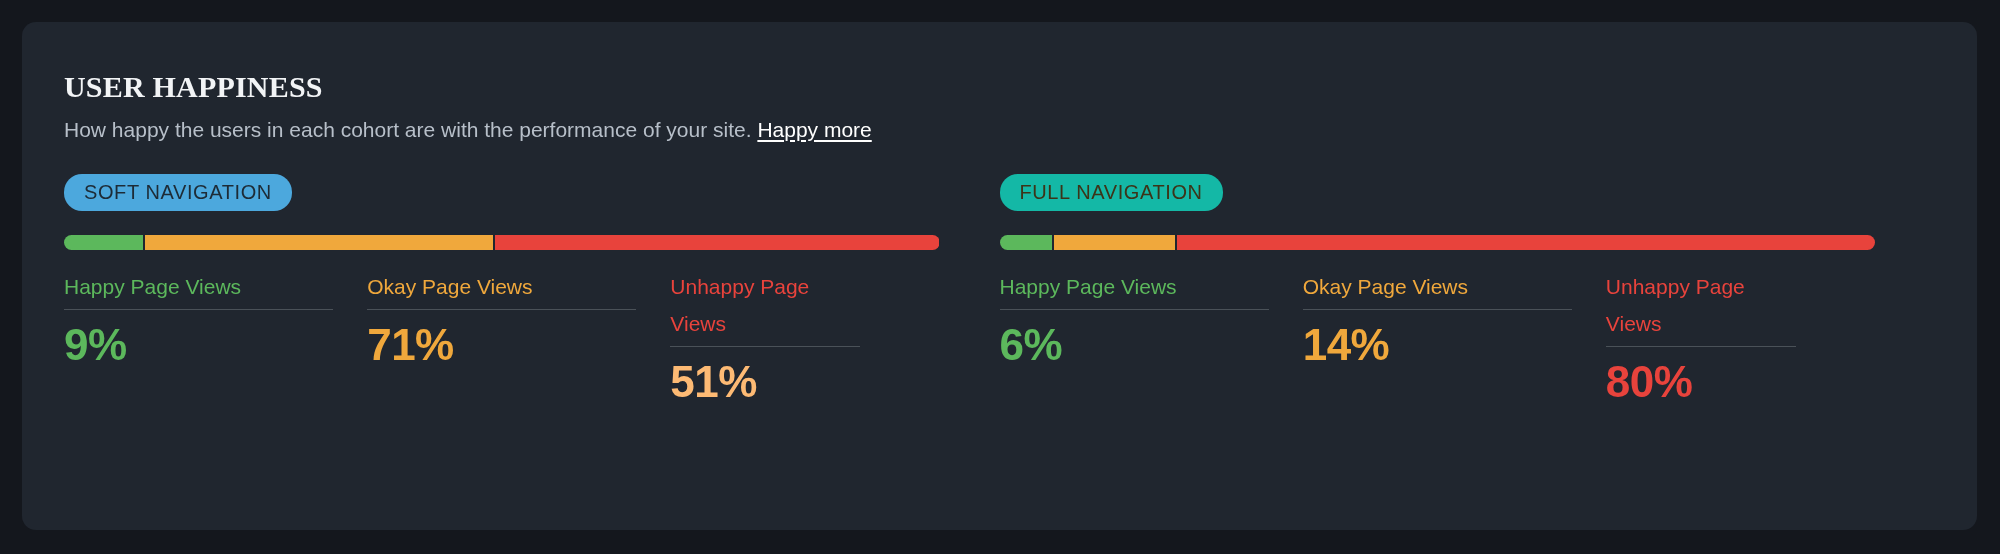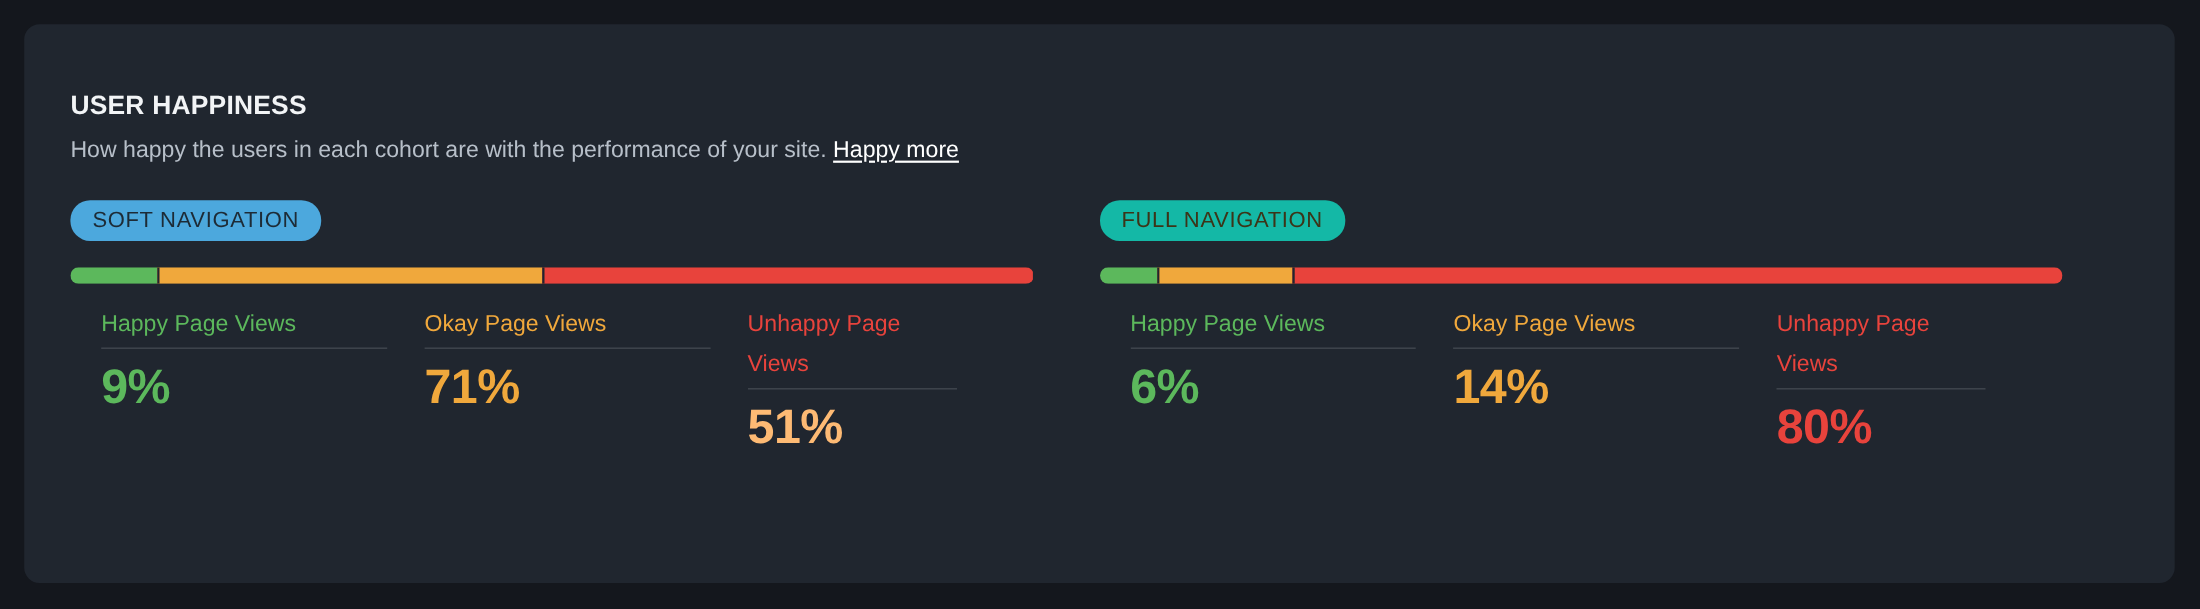--- a/index.html
+++ b/index.html
@@ -17,27 +17,27 @@
     left: 22px;
     top: 22px;
     width: 1955px;
     height: 508px;
     background: #20262f;
     border-radius: 14px;
     padding: 30px 42px;
   }
 
   .card-title {
-    font-family: Liberation Sans, sans-serif;
-    font-size: 24px;
+    font-family: Liberation Serif, serif;
+    font-size: 30px;
     font-weight: 700;
     letter-spacing: 0.2px;
     color: #f2f4f6;
     line-height: 1.1;
-    margin-top: 32px;
+    margin-top: 18px;
   }
 
   .card-subtitle {
     margin-top: 13px;
     font-size: 21px;
     color: #b7bfc9;
     line-height: 1.35;
     white-space: nowrap;
   }
 
@@ -80,21 +80,20 @@
     overflow: hidden;
     background: #20262f;
   }
   .seg { height: 100%; }
   .seg + .seg { border-left: 2px solid #20262f; }
 
   .metrics {
     display: flex;
     margin-top: 19px;
     gap: 34px;
-    margin-left: 28px;
   }
 
   .metric { flex: 1 1 0; min-width: 0; }
 
   .metric-label {
     font-size: 21px;
     line-height: 1.75;
     padding-bottom: 3px;
     border-bottom: 1px solid #4a5158;
   }

